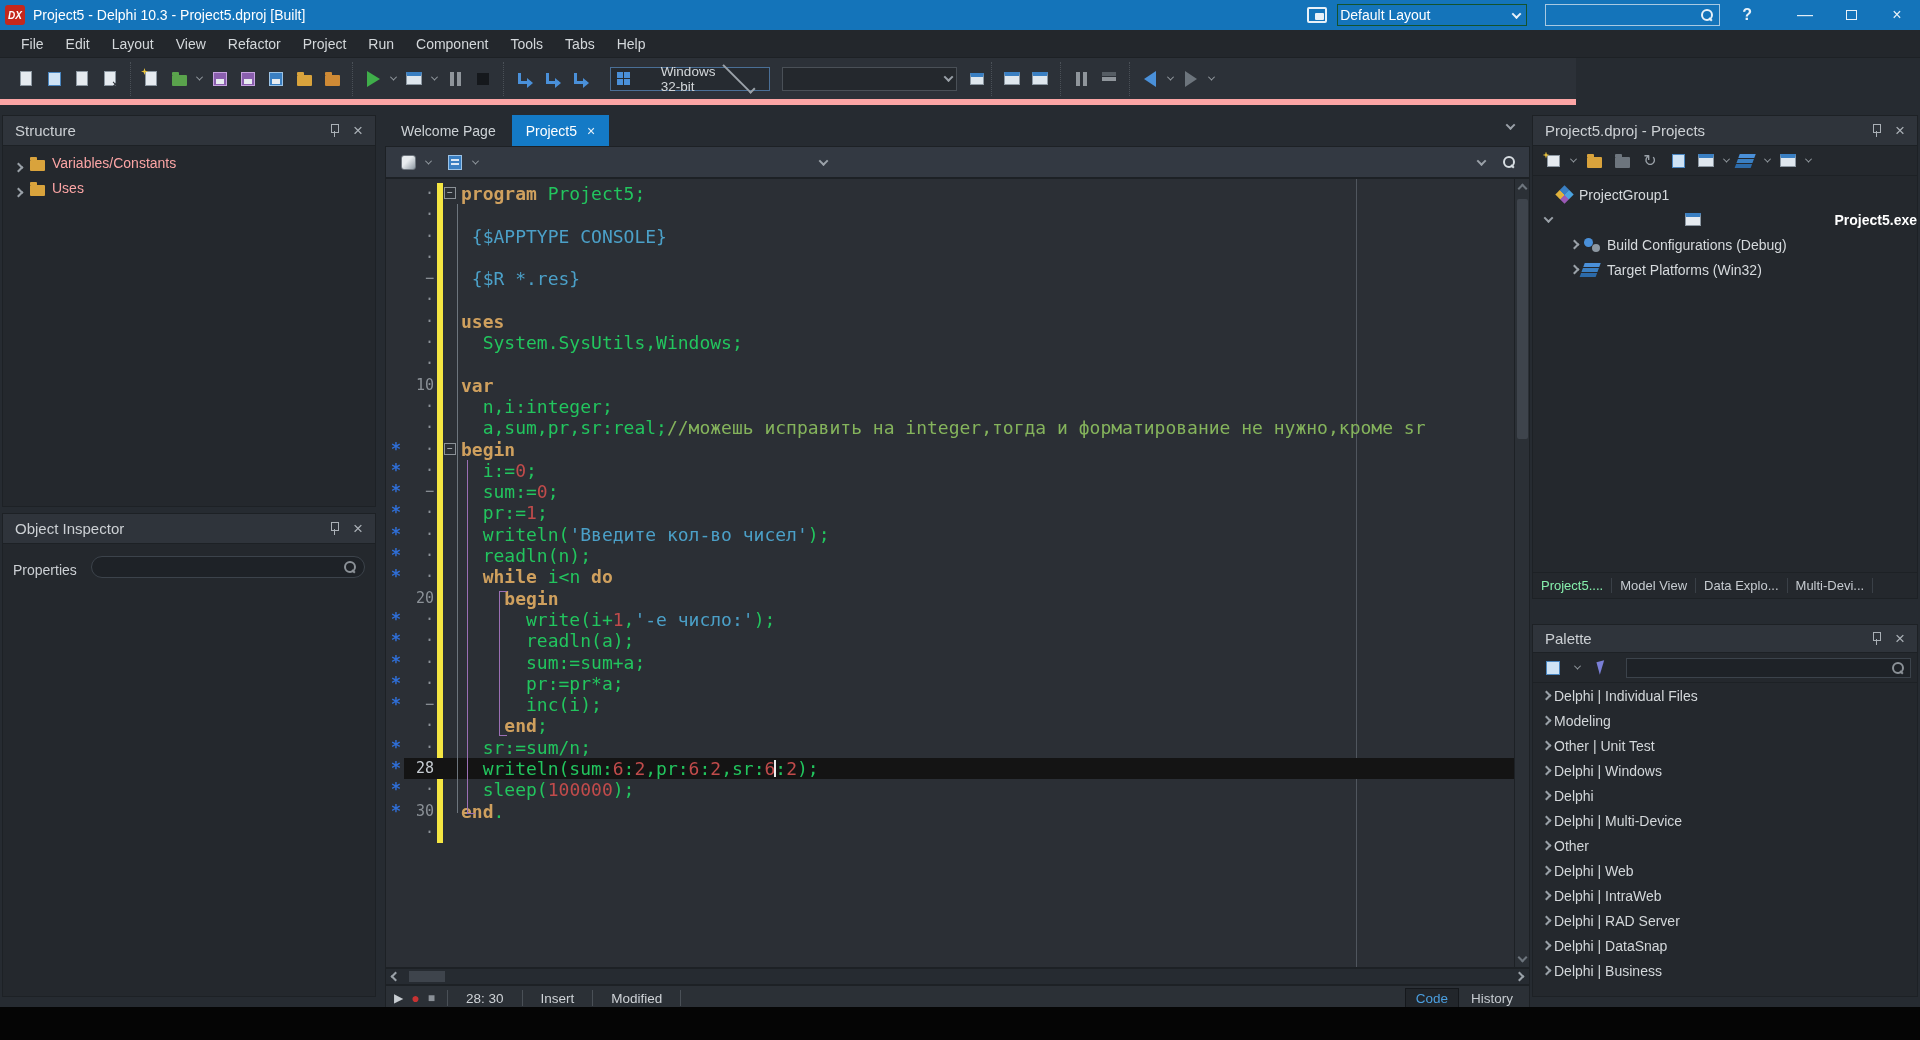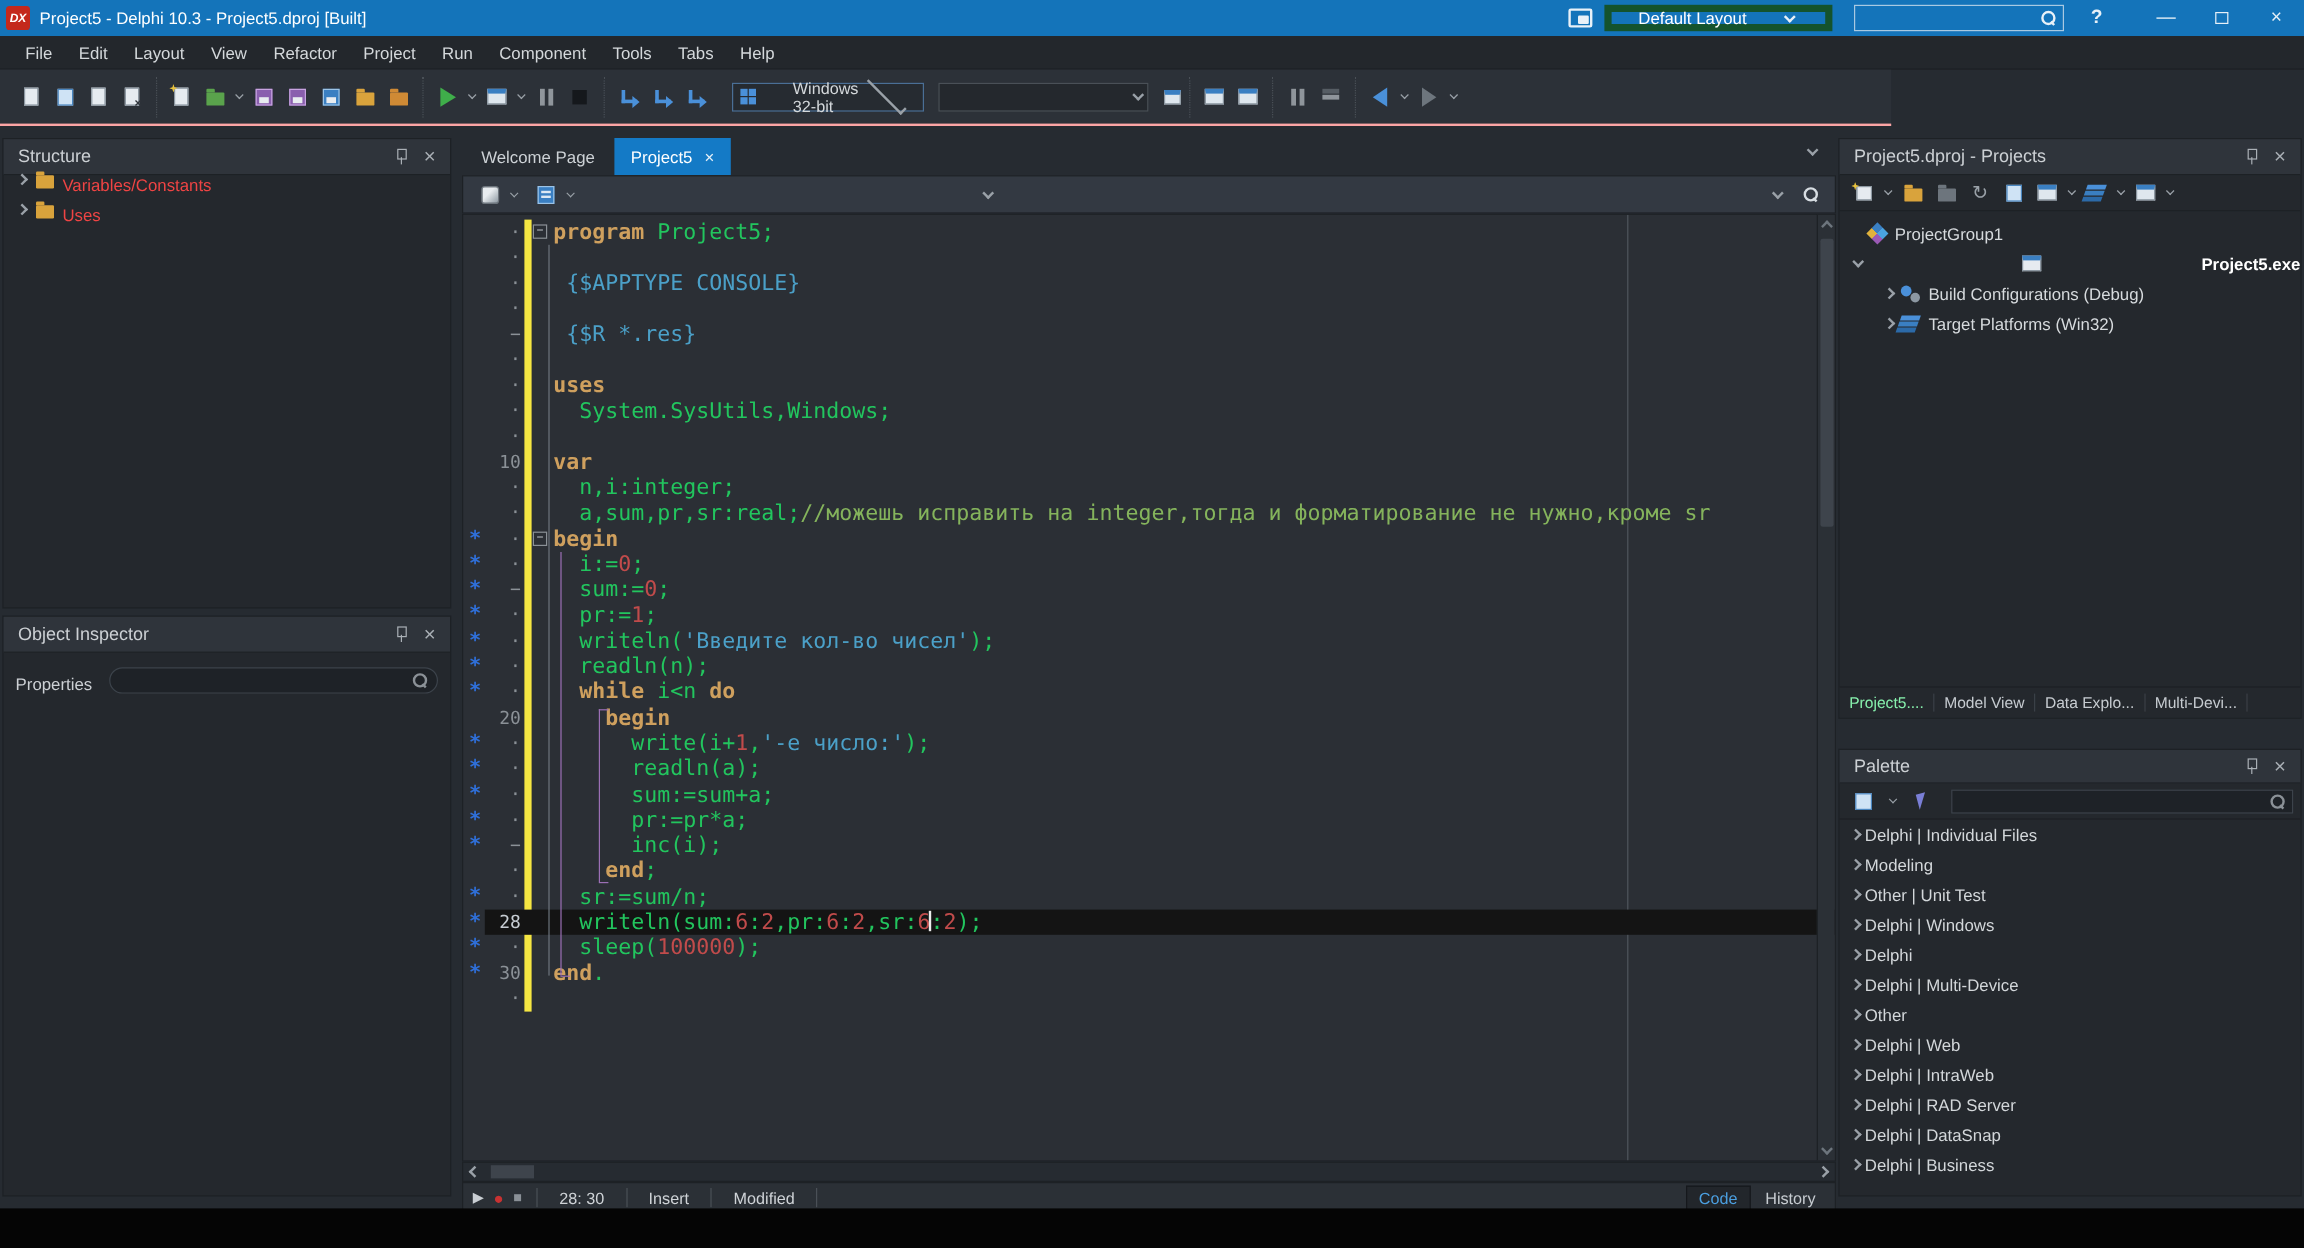--- a/index.html
+++ b/index.html
@@ -8,22 +8,22 @@
   .app{position:relative;width:1920px;height:1040px;background:#262b31}
 
   
   .titlebar{position:absolute;left:0;top:0;width:1920px;height:30px;background:#1474ba;
     display:flex;align-items:center;color:#fff;font-size:14px}
   .dxlogo{width:20px;height:20px;margin:0 8px 0 5px;background:#c4281c;border-radius:3px;
     color:#fff;font-weight:bold;font-size:10px;display:flex;align-items:center;justify-content:center;font-style:italic}
   .tb-spacer{flex:1}
   .layout-ico{width:20px;height:16px;border:2px solid #e8f1f8;border-radius:2px;position:relative;margin-right:10px}
   .layout-ico::after{content:"";position:absolute;right:1px;bottom:1px;width:9px;height:7px;background:#e8f1f8;border-radius:1px}
-  .tb-combo{width:190px;height:22px;border:6px solid #14532d;display:flex;align-items:center;
-    padding:0 22px;font-size:14px;color:#fff;justify-content:space-between;margin-right:18px}
+  .tb-combo{width:190px;height:22px;border:1px solid #14532d;display:flex;align-items:center;
+    padding:0 2px;font-size:14px;color:#fff;justify-content:space-between;margin-right:18px}
   .tb-search{width:175px;height:22px;border:1px solid #a8c9e2;display:flex;align-items:center;
     justify-content:flex-end;padding:0 6px;margin-right:22px}
   .tb-help{font-size:16px;font-weight:bold;margin-right:30px;color:#e8f1f8}
   .winbtn{width:46px;height:30px;display:flex;align-items:center;justify-content:center;color:#e8f1f8;font-size:16px}
   .restore-ico{width:11px;height:10px;border:1.5px solid #e8f1f8;position:relative;background:#1474ba}
   .restore-ico::before{content:"";position:absolute;left:2px;top:-4px;width:11px;height:10px;border:1.5px solid #e8f1f8;z-index:-1}
 
   
   .mag{width:12px;height:12px;position:relative;display:inline-block}
   .mag::before{content:"";position:absolute;left:0;top:0;width:8px;height:8px;border:2px solid #d7dde2;border-radius:50%}
@@ -37,21 +37,21 @@
   .chev.white{border-color:#e8f1f8}
   .chev.small{width:5px;height:5px;border-width:1.5px}
 
   
   .menubar{position:absolute;left:0;top:30px;width:1920px;height:28px;background:#23272c;
     display:flex;align-items:center;padding-left:10px;border-bottom:1px solid #1d2125}
   .menu-item{color:#d4d8db;font-size:14px;padding:0 11px;height:100%;display:flex;align-items:center}
 
   
   .toolbar{position:absolute;left:0;top:58px;width:1576px;height:47px;background:#2c3138;
-    display:flex;align-items:center;border-bottom:2px solid #fca5a5}
+    display:flex;align-items:center;border-bottom:6px solid #fca5a5}
   .tgroup{display:flex;align-items:center;padding:0 6px;border-left:1px dotted #4a5057;height:34px}
   .tgroup.first{border-left:none}
   .ci{width:20px;height:20px;display:inline-flex;align-items:center;justify-content:center;margin:0 4px;position:relative}
   .sh-doc{width:12px;height:15px;background:#e6ebf0;border:1px solid #8d98a2}
   .sh-docb{width:13px;height:14px;background:#cfe3f5;border:1px solid #4a86c0}
   .sh-docx{width:12px;height:15px;background:#e6ebf0;border:1px solid #8d98a2;position:relative}
   .sh-docx::after{content:"×";position:absolute;right:-3px;bottom:-5px;color:#30353c;font-size:10px;font-weight:bold}
   .sh-spark{width:12px;height:15px;background:#e6ebf0;border:1px solid #8d98a2;position:relative}
   .sh-spark::after{content:"";position:absolute;left:-5px;top:-4px;width:7px;height:7px;background:#e8c23c;
     clip-path:polygon(50% 0,62% 38%,100% 50%,62% 62%,50% 100%,38% 62%,0 50%,38% 38%)}
@@ -86,21 +86,21 @@
   .panel{position:absolute;background:#24282d;border:1px solid #1d2125}
   .phead{height:30px;background:#2f343b;display:flex;align-items:center;padding:0 12px;
     color:#ccd0d4;font-size:15px;border-bottom:1px solid #1d2125}
   .phead .sp{flex:1}
   .pin{width:9px;height:13px;position:relative;margin-right:14px}
   .pin::before{content:"";position:absolute;left:1px;top:0;width:6px;height:7px;border:1.5px solid #aab0b6}
   .pin::after{content:"";position:absolute;left:3.5px;top:7px;width:1.5px;height:6px;background:#aab0b6}
   .xbtn{color:#aab0b6;font-size:17px;line-height:1}
 
   
-  .tree-row{display:flex;align-items:flex-start;height:25px;padding-left:8px;color:#ef4444;font-size:14px}
+  .tree-row{display:flex;align-items:flex-end;height:25px;padding-left:8px;color:#fca5a5;font-size:14px}
   .i-folder{width:15px;height:11px;background:#d9a33c;border-radius:1px;position:relative;margin:0 7px 0 4px}
   .i-folder::before{content:"";position:absolute;left:0;top:-3px;width:7px;height:3px;background:#d9a33c;border-radius:1px 1px 0 0}
   .insp-tabrow{display:flex;align-items:flex-end;height:34px;padding:0 10px;gap:14px}
   .insp-tab{color:#ccd0d4;font-size:14px}
   .pill-search{flex:1;height:22px;background:#1e2227;border:1px solid #3c434b;border-radius:11px;
     display:flex;align-items:center;justify-content:flex-end;padding:0 8px}
   .pill-search .mag::before{border-color:#8b9197}.pill-search .mag::after{background:#8b9197}
 
   
   .tabbar{position:absolute;left:0;top:10px;width:1145px;height:31px;display:flex;align-items:flex-end}

